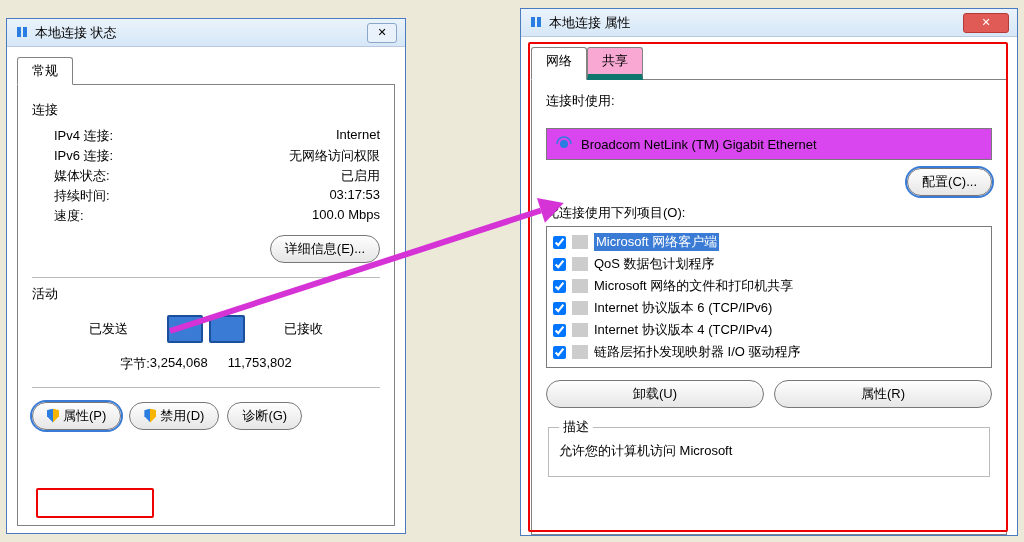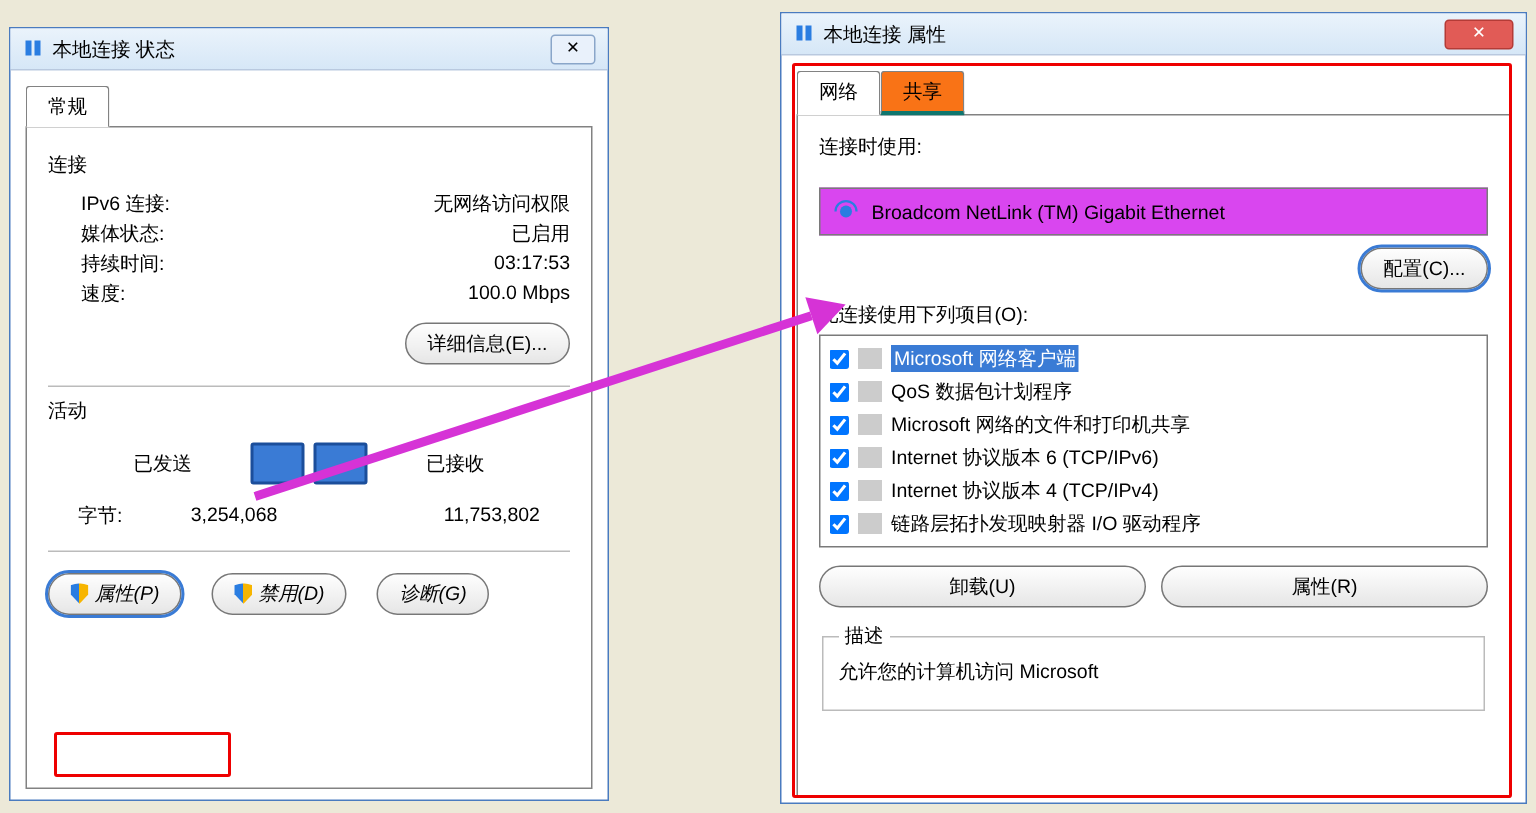--- a/index.html
+++ b/index.html
@@ -30,21 +30,21 @@
     .winbtn {
       width:30px; height:20px; border:1px solid #8aa6c9;
       background:#e9f1fb; border-radius:3px; text-align:center;
       line-height:16px; cursor:pointer; font-size:11px;
     }
     .winbtn.close { background:#e15b56; color:#fff; border-color:#b43b36;}
     .body { position:relative; padding:10px; }
     .tabheader { display:flex; margin-bottom:-1px;}
     .tab { padding:4px 14px; border:1px solid #828282; background:#fff;
            border-bottom:1px solid #fff; cursor:pointer; border-top-left-radius:3px; border-top-right-radius:3px;}
-    .tab.inactive { background:#f97316; border-bottom:3px solid #0f766e;}
+    .tab.inactive { background:#f9a8d4; border-bottom:6px solid #0f766e;}
     .tabpanel { border:1px solid #828282; padding:12px 14px; }
     .group-title { margin: 4px 0 8px 0; }
     .row { display:flex; justify-content:space-between; margin: 2px 0 2px 22px;}
     .btn {
       display:inline-flex; align-items:center; justify-content:center;
       padding:4px 14px; border:1px solid #777; background:linear-gradient(#fefefe,#e6e6e6);
       border-radius:14px; cursor:pointer; gap:4px; min-height:24px;
     }
     .btn:focus, .btn.hl { outline:2px solid #3a7bd5; }
     .shield { width:12px; height:14px; display:inline-block;
@@ -90,20 +90,24 @@
     <span class="title">本地连接 状态</span>
     <span class="winbtn">✕</span>
   </div>
   <div class="body">
     <div class="tabheader">
       <div class="tab">常规</div>
     </div>
     <div class="tabpanel" style="height:442px;">
       <div class="group-title">连接</div>
       <div class="row">
+          <span>IPv4 连接:</span>
+          <span>Internet</span>
+        </div>
+      <div class="row">
           <span>IPv6 连接:</span>
           <span>无网络访问权限</span>
         </div>
       <div class="row">
           <span>媒体状态:</span>
           <span>已启用</span>
         </div>
       <div class="row">
           <span>持续时间:</span>
           <span>03:17:53</span>
@@ -120,29 +124,29 @@
 
       <div class="group-title">活动</div>
       <div style="display:flex; align-items:center; justify-content:space-between; margin:8px 18px;">
         <span style="flex:1; text-align:center;">已发送</span>
         <div class="activity-icons">
           <div class="monitor"></div>
           <div class="monitor"></div>
         </div>
         <span style="flex:1; text-align:center;">已接收</span>
       </div>
-      <div style="display:flex; justify-content:space-between; margin:6px 20px 14px 20px;">
+      <div style="display:flex; justify-content:center; margin:6px 20px 14px 20px;">
         <span>字节:</span>
         <span>3,254,068</span>
         <span class="spacer-col"></span>
         <span>11,753,802</span>
       </div>
       <hr style="border:none;border-top:1px solid #bbb;">
 
-      <div style="display:flex; gap:20px; margin-top:14px;font-style:italic;">
+      <div style="display:flex; gap:8px; margin-top:14px;">
         <span class="btn hl">
             <span class="shield"></span>
             <span>属性(P)</span>
           </span>
         <span class="btn">
             <span class="shield"></span>
             <span>禁用(D)</span>
           </span>
         <span class="btn">诊断(G)</span>
       </div>

